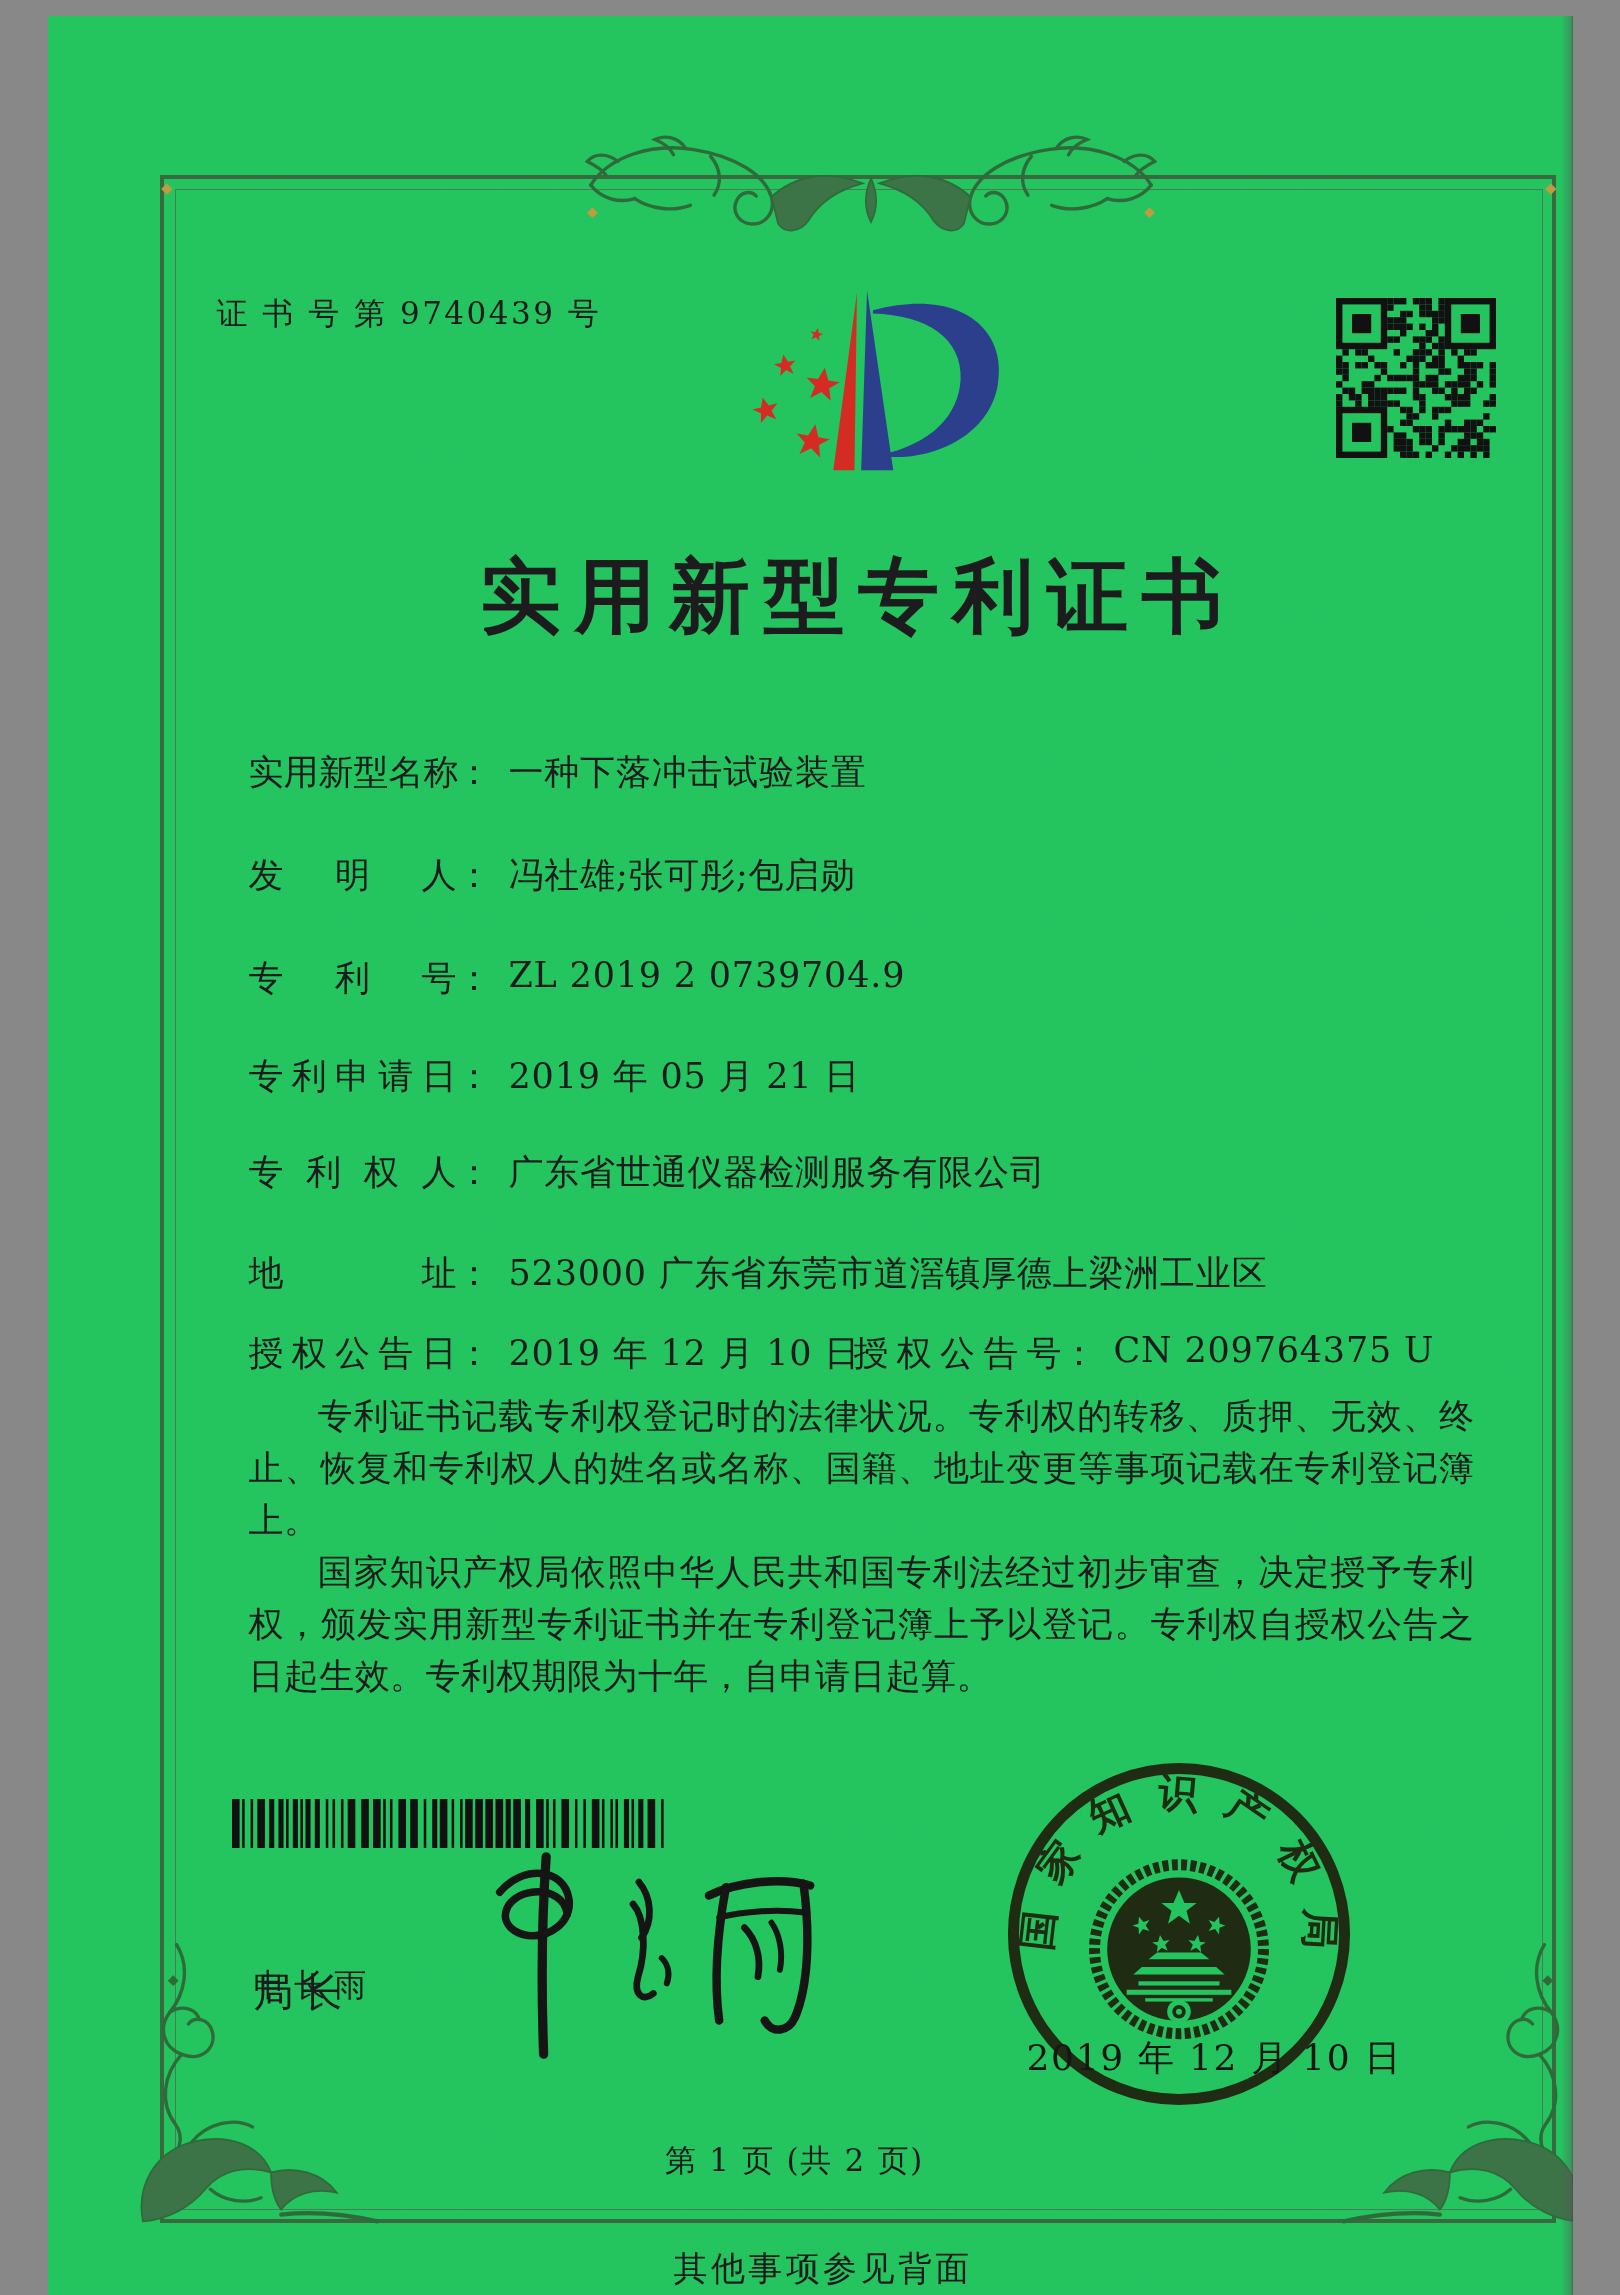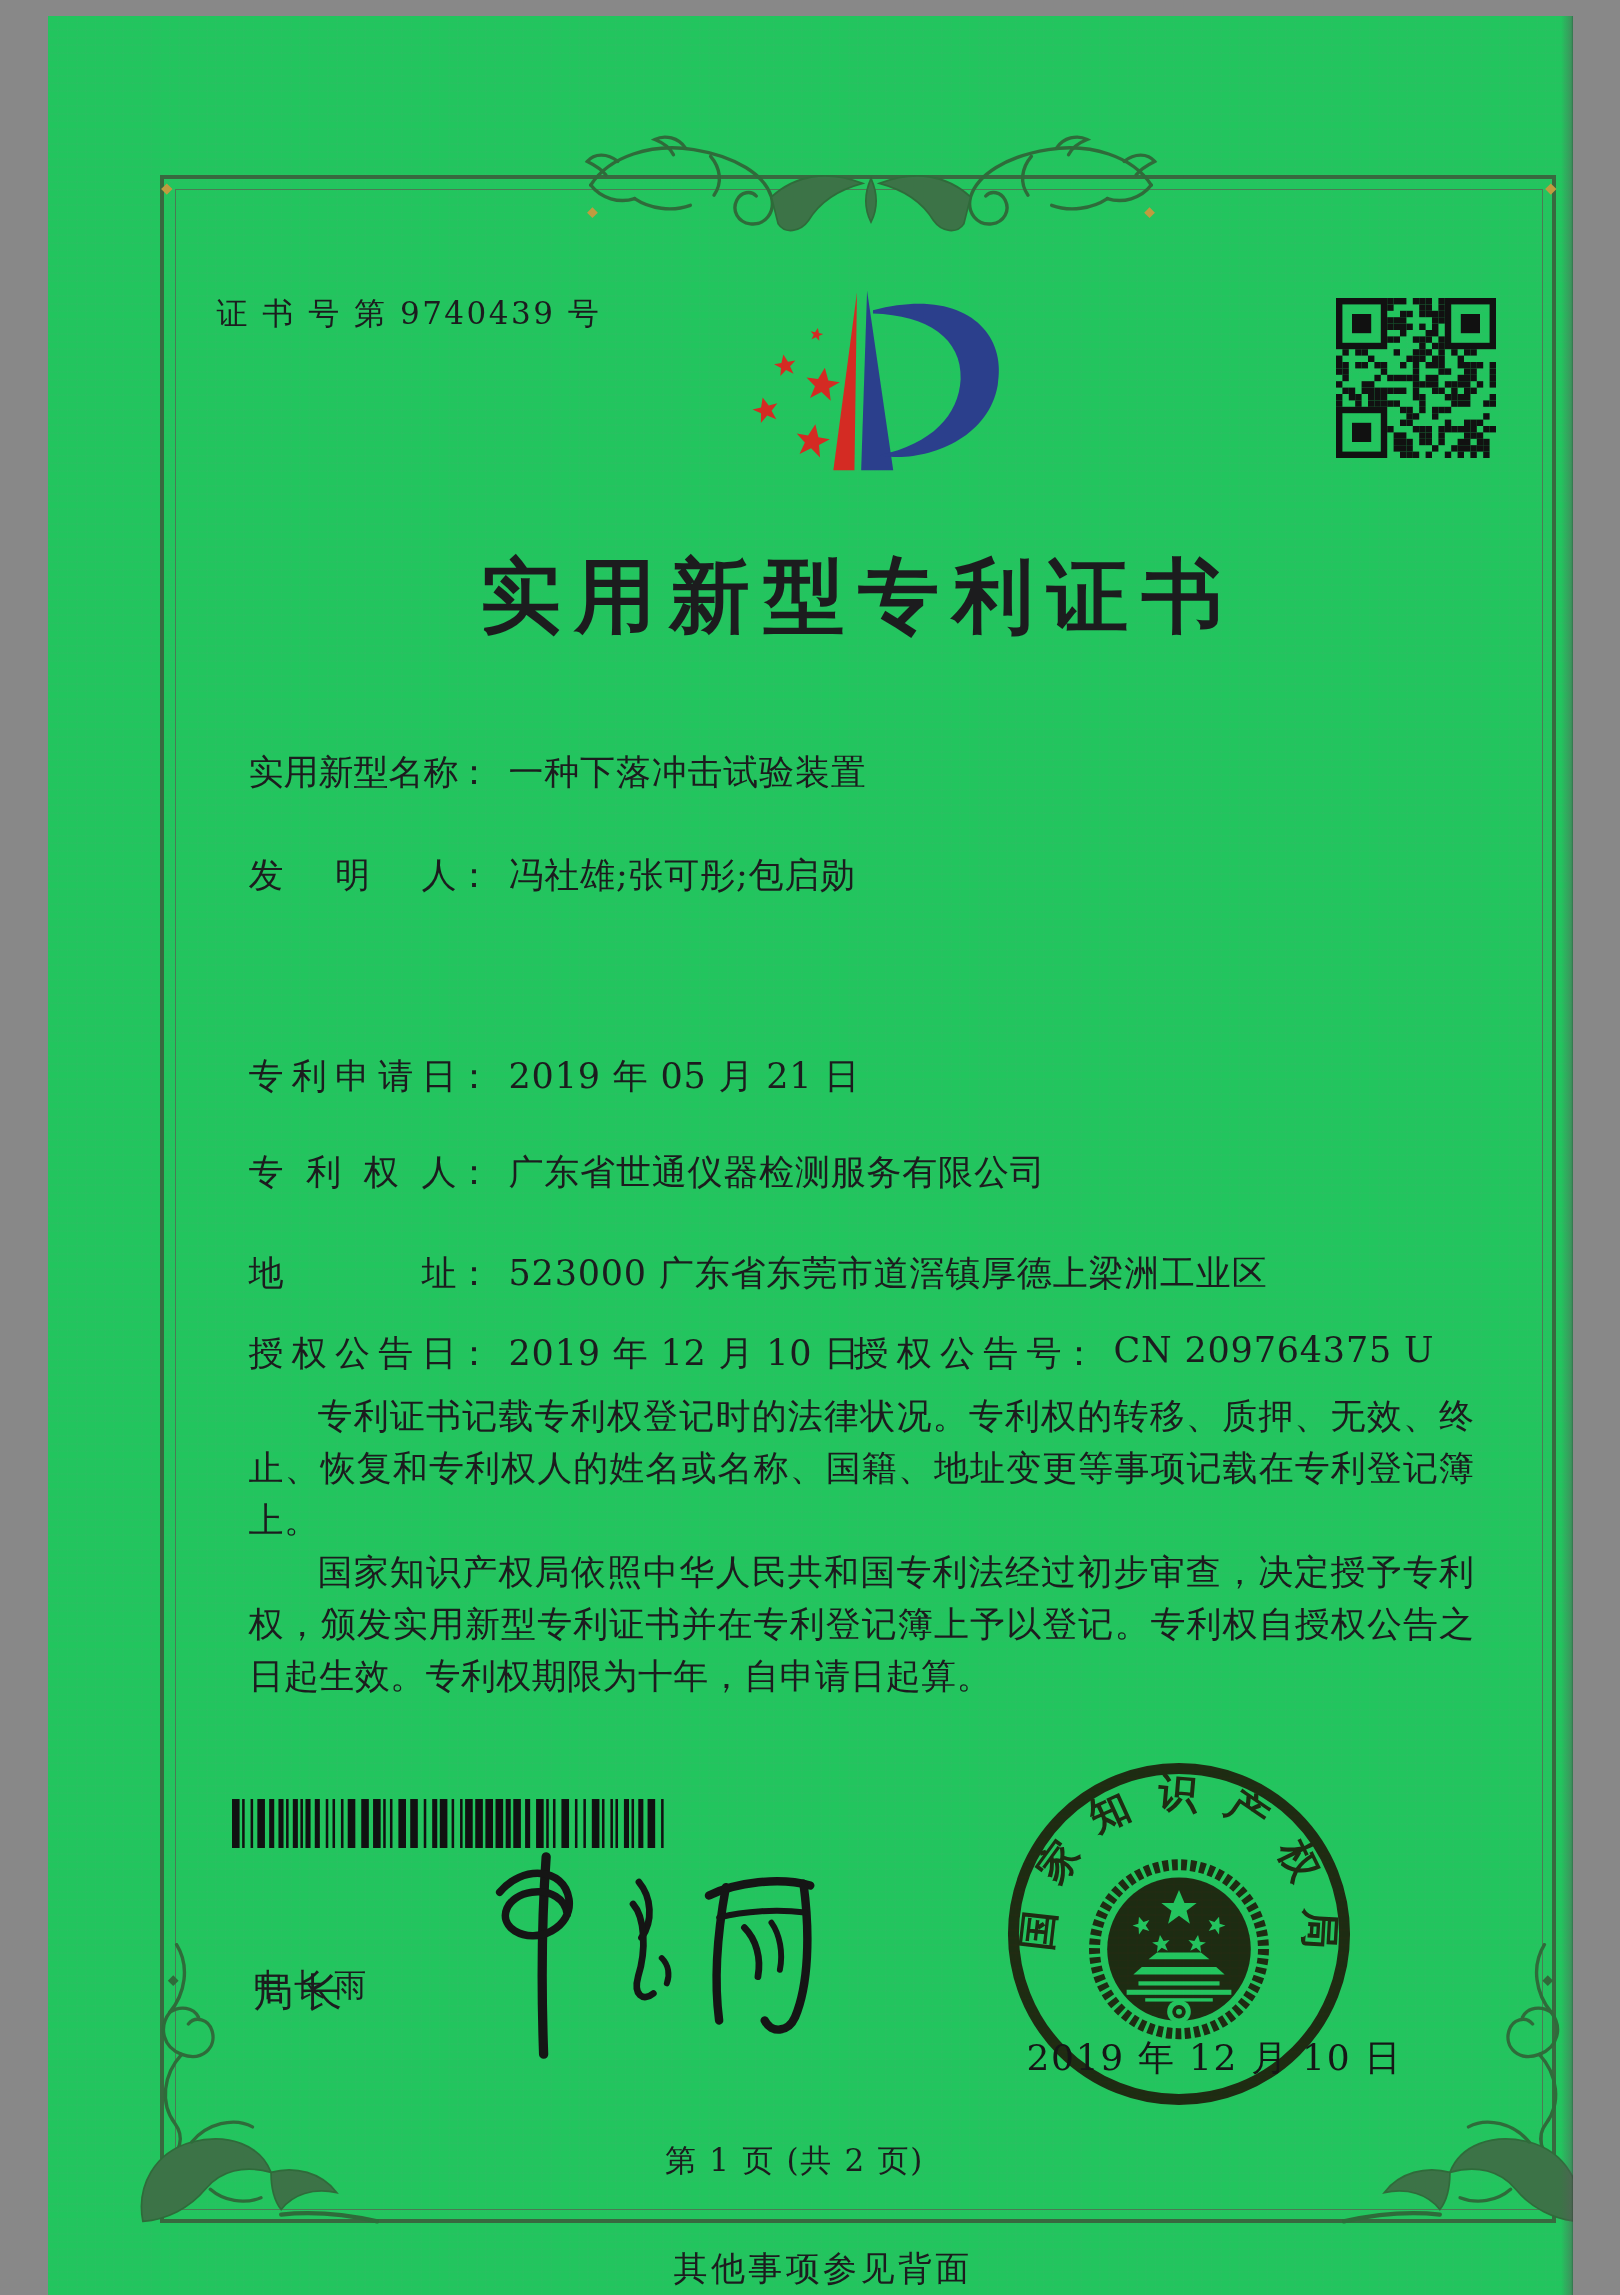--- a/index.html
+++ b/index.html
@@ -361,20 +361,23 @@
     </svg>
 
   <div class="title">实用新型专利证书</div>
 
   <div class="frow" style="top:733px">
     <span class="flabel">实用新型名称</span><span class="fcolon">：</span><span class="fvalue">一种下落冲击试验装置</span>
   </div>
   <div class="frow" style="top:836px">
     <span class="flabel">发明人</span><span class="fcolon">：</span><span class="fvalue">冯社雄;张可彤;包启勋</span>
   </div>
+  <div class="frow" style="top:939px">
+    <span class="flabel">专利号</span><span class="fcolon">：</span><span class="fvalue">ZL 2019 2 0739704.9</span>
+  </div>
   <div class="frow" style="top:1037px">
     <span class="flabel">专利申请日</span><span class="fcolon">：</span><span class="fvalue">2019 年 05 月 21 日</span>
   </div>
   <div class="frow" style="top:1133px">
     <span class="flabel">专利权人</span><span class="fcolon">：</span><span class="fvalue">广东省世通仪器检测服务有限公司</span>
   </div>
   <div class="frow" style="top:1234px">
     <span class="flabel">地址</span><span class="fcolon">：</span><span class="fvalue">523000 广东省东莞市道滘镇厚德上梁洲工业区</span>
   </div>
 

